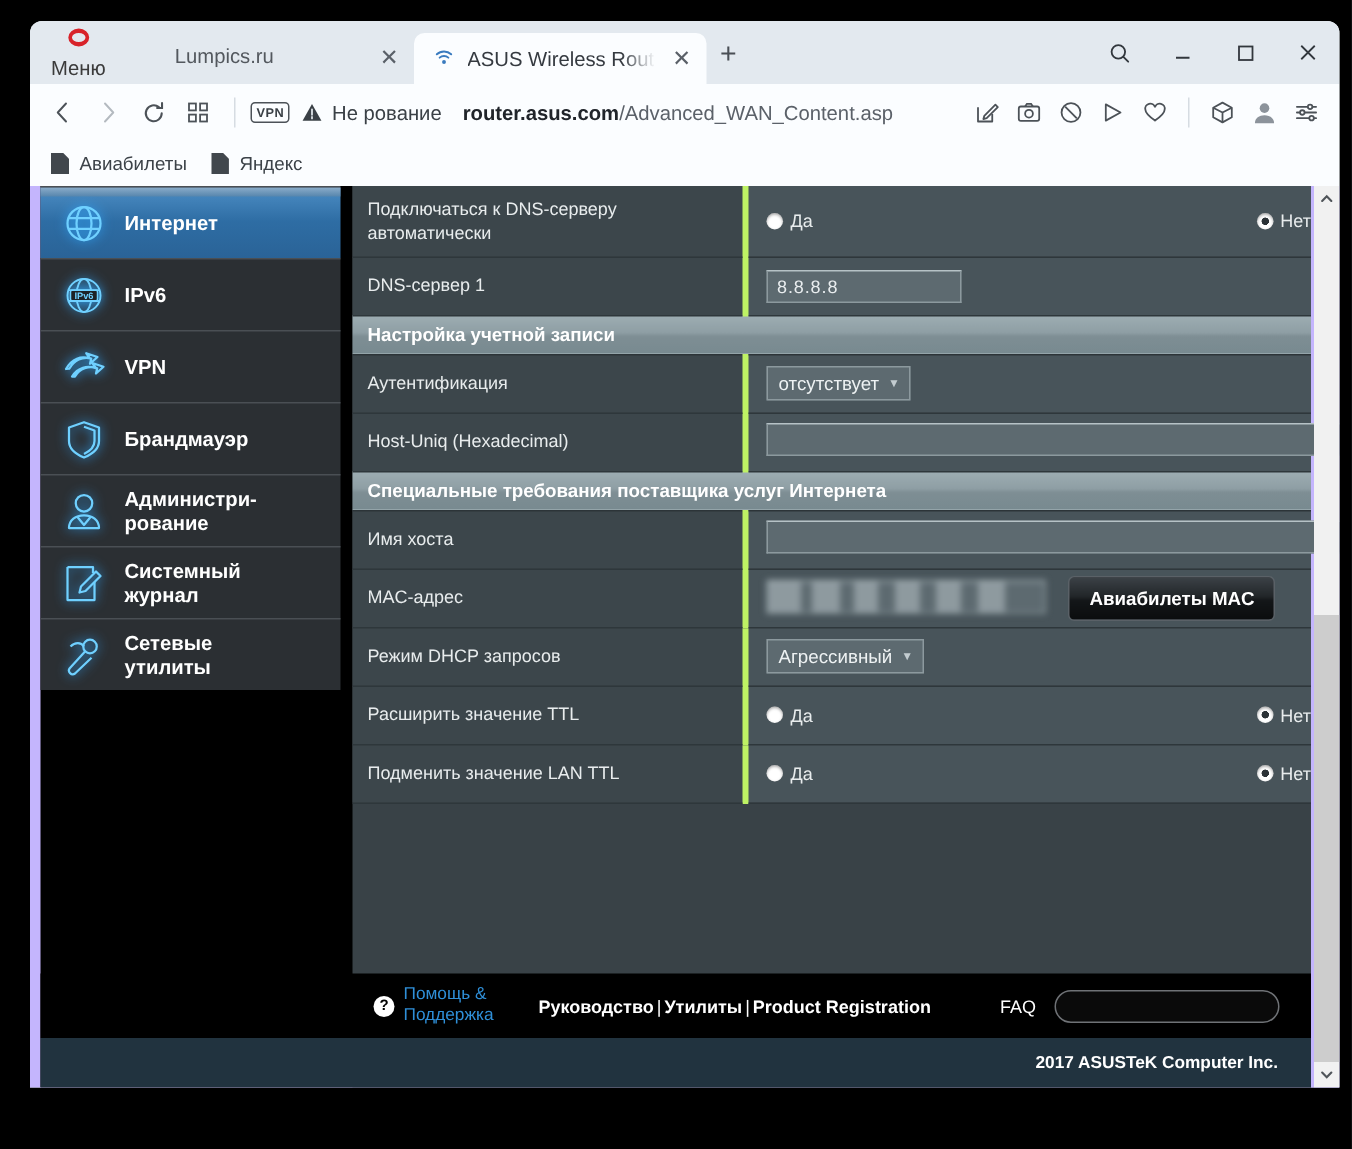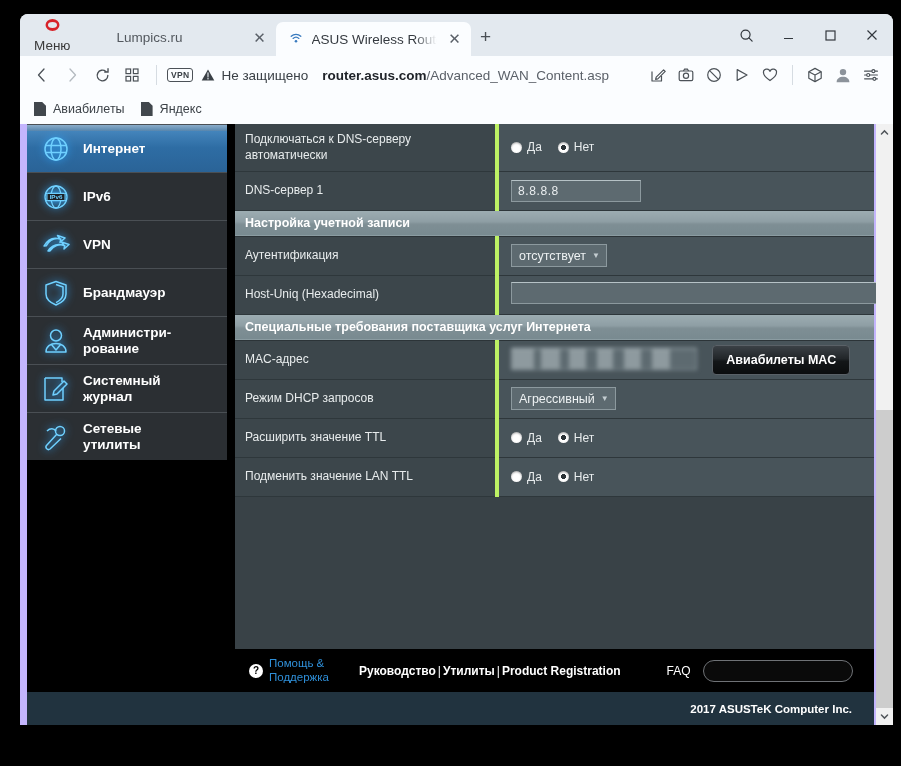--- a/index.html
+++ b/index.html
@@ -225,21 +225,21 @@
                  background-image: linear-gradient(90deg,#8e9a9f 0 12%,#5d6a70 12% 16%,#8e9a9f 16% 26%,#5d6a70 26% 31%,#8e9a9f 31% 40%,#5d6a70 40% 46%,#8e9a9f 46% 55%,#5d6a70 55% 61%,#8e9a9f 61% 70%,#5d6a70 70% 76%,#8e9a9f 76% 86%,#5d6a70 86% 100%);
                  filter: blur(2.2px); }
   .sel {
     display: inline-flex; align-items: center; gap: 6px;
     height: 23px;
     background: #5d6a70; border: 1px solid #8c999e;
     color: #eef2f3; font-size: 12.5px;
     padding: 0 6px 0 7px;
   }
   .sel .cv { font-size: 8px; color: #c3ccd0; }
-  .radio-grp { display: flex; align-items: center; gap: 16px; }
+  .radio-grp { display: flex; align-items: center; gap: 16px; justify-content: space-between; }
   .radio { display: flex; align-items: center; gap: 5px; font-size: 12px; color: #e8eced; }
   .rb {
     width: 11px; height: 11px; border-radius: 50%;
     background: #ffffff;
     box-shadow: inset 0 1px 2px rgba(0,0,0,.35);
   }
   .rb.on { background: radial-gradient(circle at 50% 50%, #2b3236 0 30%, #ffffff 34% 100%); }
   .btn-dark {
     display: inline-block;
     background: linear-gradient(to bottom,#3b4146 0%,#222629 45%,#131618 55%,#0b0d0e 100%);
@@ -397,21 +397,21 @@
           <rect x="8.4" y="8.4" width="4.6" height="4.6"></rect>
       </svg>
     </div>
     <div class="tb-sep"></div>
     <span class="vpn-badge">VPN</span>
     <div class="secwarn">
       <svg width="14" height="14" viewBox="0 0 16 16">
         <path d="M8 1.6 15.2 14.2H0.8z" fill="#3a4046"></path>
         <path d="M8 5.6v4.2M8 11.4v1.1" stroke="#e9eef3" stroke-width="1.3" stroke-linecap="round"></path>
       </svg>
-      <span style="font-size:13.5px;color:#3a4046;">Не защищено</span>
+      <span style="font-size:13.5px;color:#3a4046;">Не рование</span>
     </div>
     <div id="urltext">
       <b>router.asus.com</b><span>/Advanced_WAN_Content.asp</span>
     </div>
 
     <div id="tb-right">
       <div class="tbtn">
         <svg width="16" height="16" viewBox="0 0 16 16" fill="none" stroke="#4c5258" stroke-width="1.2" stroke-linejoin="round">
           <path d="M2 4.5 2 14h9.5V9"></path>
             <path d="M6.2 10.2 13.6 2.8l1.6 1.6-7.4 7.4-2.2.6z"></path>
@@ -604,20 +604,26 @@
             <td class="lbl">Host-Uniq (Hexadecimal)</td>
             <td class="val">
               <span class="txtbox wide" title=""></span>
             </td>
           </tr>
 
           <tr class="sec-head">
             <td colspan="2">Специальные требования поставщика услуг Интернета</td>
           </tr>
 
+          <tr class="row">
+            <td class="lbl">Имя хоста</td>
+            <td class="val">
+              <span class="txtbox wide" title=""></span>
+            </td>
+          </tr>
 
           <tr class="row">
             <td class="lbl">MAC-адрес</td>
             <td class="val">
               <span class="txtbox mac">00:00:00:00:00:00</span>
               <span class="btn-dark" style="margin-left:12px;vertical-align:middle;">Авиабилеты MAC</span>
             </td>
           </tr>
 
           <tr class="row">

